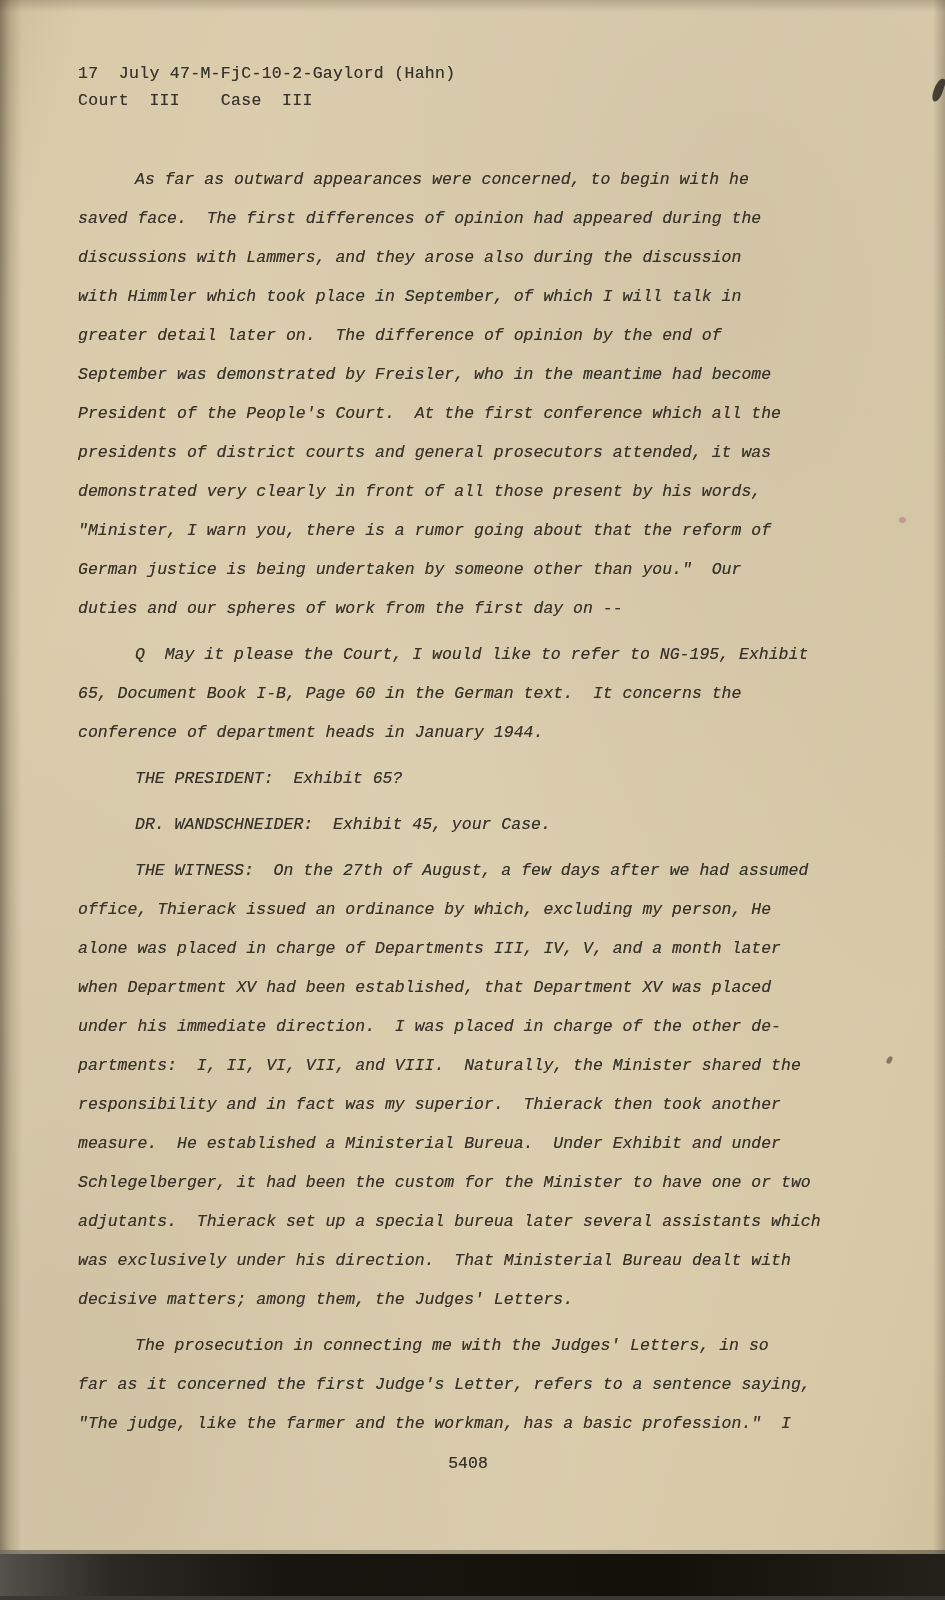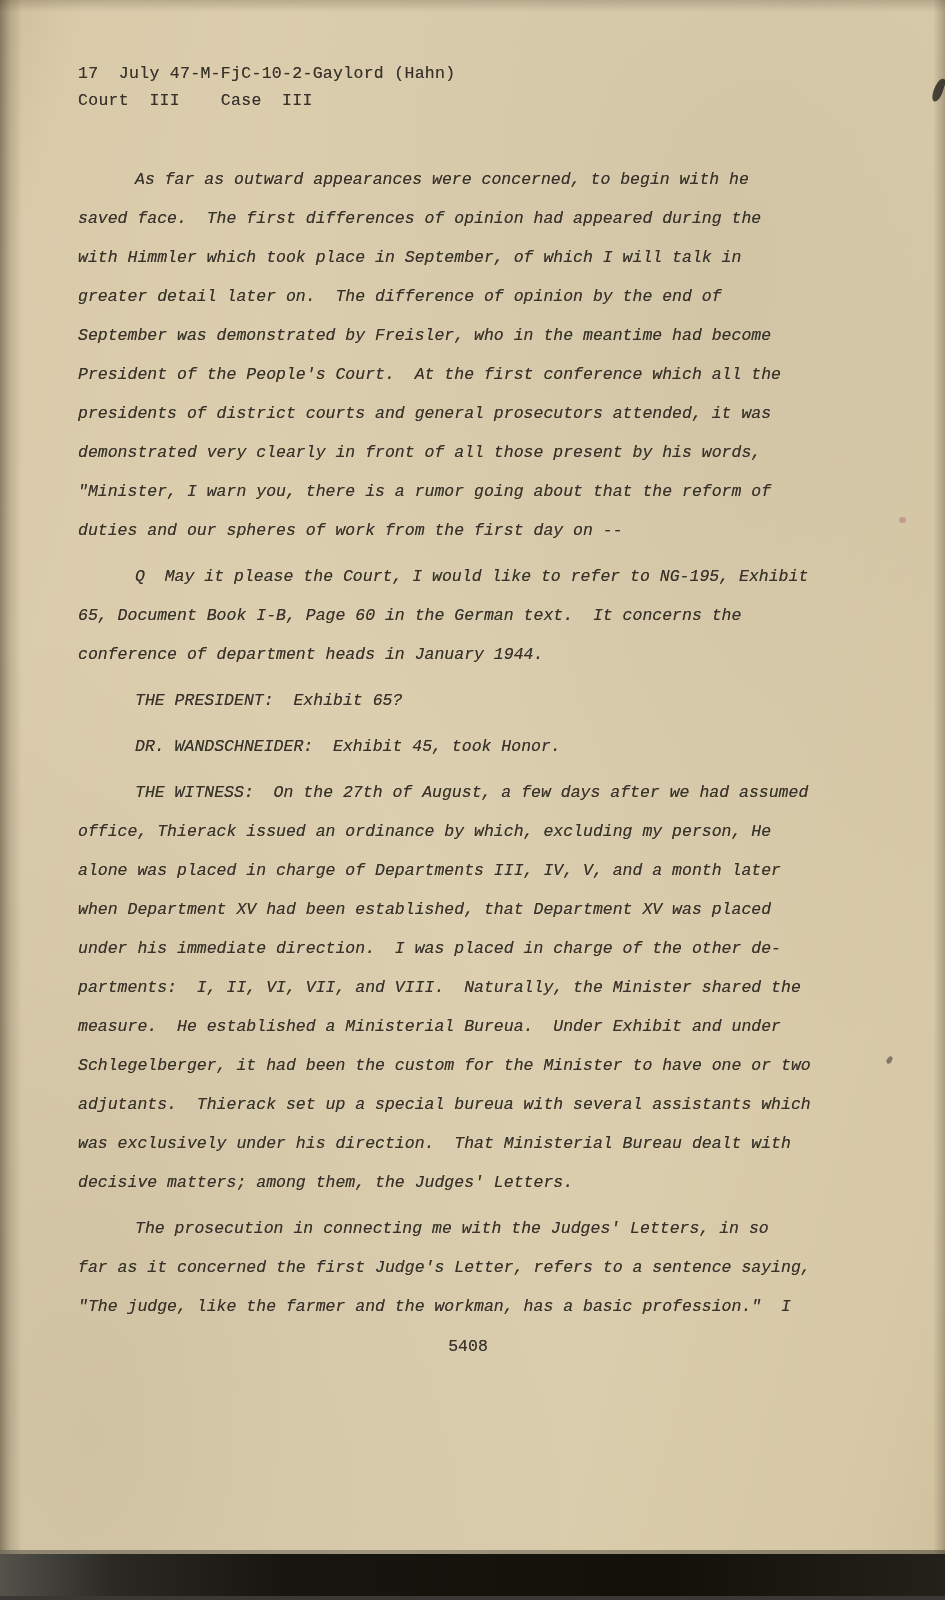--- a/index.html
+++ b/index.html
@@ -97,50 +97,53 @@
   <div class="page-content">
     <div class="header">
       <div class="line">17  July 47-M-FjC-10-2-Gaylord (Hahn)</div>
       <div class="line">Court  III    Case  III</div>
     </div>
 
     <div class="body">
         <div class="para">
           <div class="line indent">As far as outward appearances were concerned, to begin with he</div>
           <div class="line">saved face.  The first differences of opinion had appeared during the</div>
+          <div class="line">discussions with Lammers, and they arose also during the discussion</div>
           <div class="line">with Himmler which took place in September, of which I will talk in</div>
           <div class="line">greater detail later on.  The difference of opinion by the end of</div>
           <div class="line">September was demonstrated by Freisler, who in the meantime had become</div>
           <div class="line">President of the People's Court.  At the first conference which all the</div>
           <div class="line">presidents of district courts and general prosecutors attended, it was</div>
           <div class="line">demonstrated very clearly in front of all those present by his words,</div>
           <div class="line">"Minister, I warn you, there is a rumor going about that the reform of</div>
+          <div class="line">German justice is being undertaken by someone other than you."  Our</div>
           <div class="line">duties and our spheres of work from the first day on --</div>
         </div>
         <div class="para">
           <div class="line indent">Q  May it please the Court, I would like to refer to NG-195, Exhibit</div>
           <div class="line">65, Document Book I-B, Page 60 in the German text.  It concerns the</div>
           <div class="line">conference of department heads in January 1944.</div>
         </div>
         <div class="para">
           <div class="line indent">THE PRESIDENT:  Exhibit 65?</div>
         </div>
         <div class="para">
-          <div class="line indent">DR. WANDSCHNEIDER:  Exhibit 45, took Honor.</div>
+          <div class="line indent">DR. WANDSCHNEIDER:  Exhibit 45, your Case.</div>
         </div>
         <div class="para">
           <div class="line indent">THE WITNESS:  On the 27th of August, a few days after we had assumed</div>
           <div class="line">office, Thierack issued an ordinance by which, excluding my person, He</div>
           <div class="line">alone was placed in charge of Departments III, IV, V, and a month later</div>
           <div class="line">when Department XV had been established, that Department XV was placed</div>
           <div class="line">under his immediate direction.  I was placed in charge of the other de-</div>
           <div class="line">partments:  I, II, VI, VII, and VIII.  Naturally, the Minister shared the</div>
+          <div class="line">responsibility and in fact was my superior.  Thierack then took another</div>
           <div class="line">measure.  He established a Ministerial Bureua.  Under Exhibit and under</div>
           <div class="line">Schlegelberger, it had been the custom for the Minister to have one or two</div>
-          <div class="line">adjutants.  Thierack set up a special bureua with several assistants which</div>
+          <div class="line">adjutants.  Thierack set up a special bureua later several assistants which</div>
           <div class="line">was exclusively under his direction.  That Ministerial Bureau dealt with</div>
           <div class="line">decisive matters; among them, the Judges' Letters.</div>
         </div>
         <div class="para">
           <div class="line indent">The prosecution in connecting me with the Judges' Letters, in so</div>
           <div class="line">far as it concerned the first Judge's Letter, refers to a sentence saying,</div>
           <div class="line">"The judge, like the farmer and the workman, has a basic profession."  I</div>
         </div>
       </div>
 

